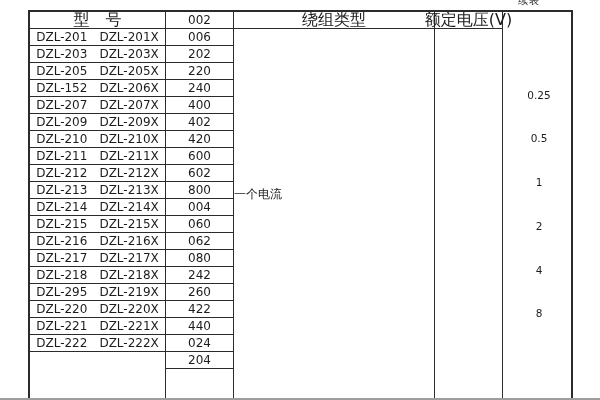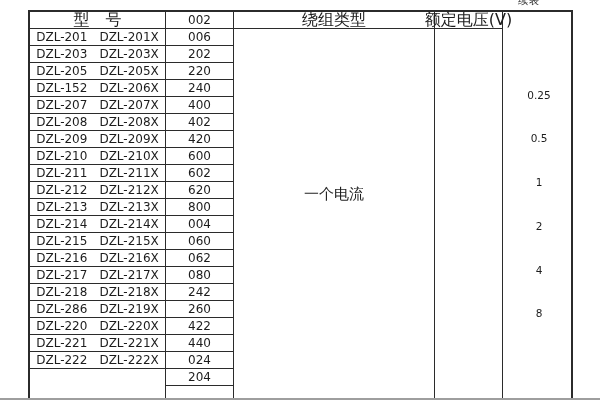--- a/index.html
+++ b/index.html
@@ -61,22 +61,21 @@
     display:flex;align-items:center;justify-content:center;
     font-size:12px;
     flex:none;
     white-space:nowrap;
   }
   .model-cell{gap:12px;}
   .content{position:relative;flex:1;}
   .winding-text{
     position:absolute;
     top:155px;left:0;right:0;
-    text-align:center;
-    font-size:15px;
+    font-size:12px;
     line-height:20px;
   }
   .cv{
     position:absolute;left:4px;right:0;
     text-align:center;
     font-size:10.5px;
     line-height:14px;
   }
   .cv0{top:76px}.cv1{top:119px}.cv2{top:163px}.cv3{top:207px}.cv4{top:251px}.cv5{top:294px}
   .bottom-edge{
@@ -117,24 +116,20 @@
         <div class="cell model-cell">
           <span>DZL-152</span>
           <span>DZL-206X</span>
         </div>
 
         <div class="cell model-cell">
           <span>DZL-207</span>
           <span>DZL-207X</span>
         </div>
 
-        <div class="cell model-cell">
-          <span>DZL-208</span>
-          <span>DZL-208X</span>
-        </div>
 
         <div class="cell model-cell">
           <span>DZL-209</span>
           <span>DZL-209X</span>
         </div>
 
         <div class="cell model-cell">
           <span>DZL-210</span>
           <span>DZL-210X</span>
         </div>
@@ -173,21 +168,21 @@
           <span>DZL-217</span>
           <span>DZL-217X</span>
         </div>
 
         <div class="cell model-cell">
           <span>DZL-218</span>
           <span>DZL-218X</span>
         </div>
 
         <div class="cell model-cell">
-          <span>DZL-286</span>
+          <span>DZL-295</span>
           <span>DZL-219X</span>
         </div>
 
         <div class="cell model-cell">
           <span>DZL-220</span>
           <span>DZL-220X</span>
         </div>
 
         <div class="cell model-cell">
           <span>DZL-221</span>
@@ -237,23 +232,20 @@
         </div>
 
         <div class="cell">
           <span>600</span>
         </div>
 
         <div class="cell">
           <span>602</span>
         </div>
 
-        <div class="cell">
-          <span>620</span>
-        </div>
 
         <div class="cell">
           <span>800</span>
         </div>
 
         <div class="cell">
           <span>004</span>
         </div>
 
         <div class="cell">

